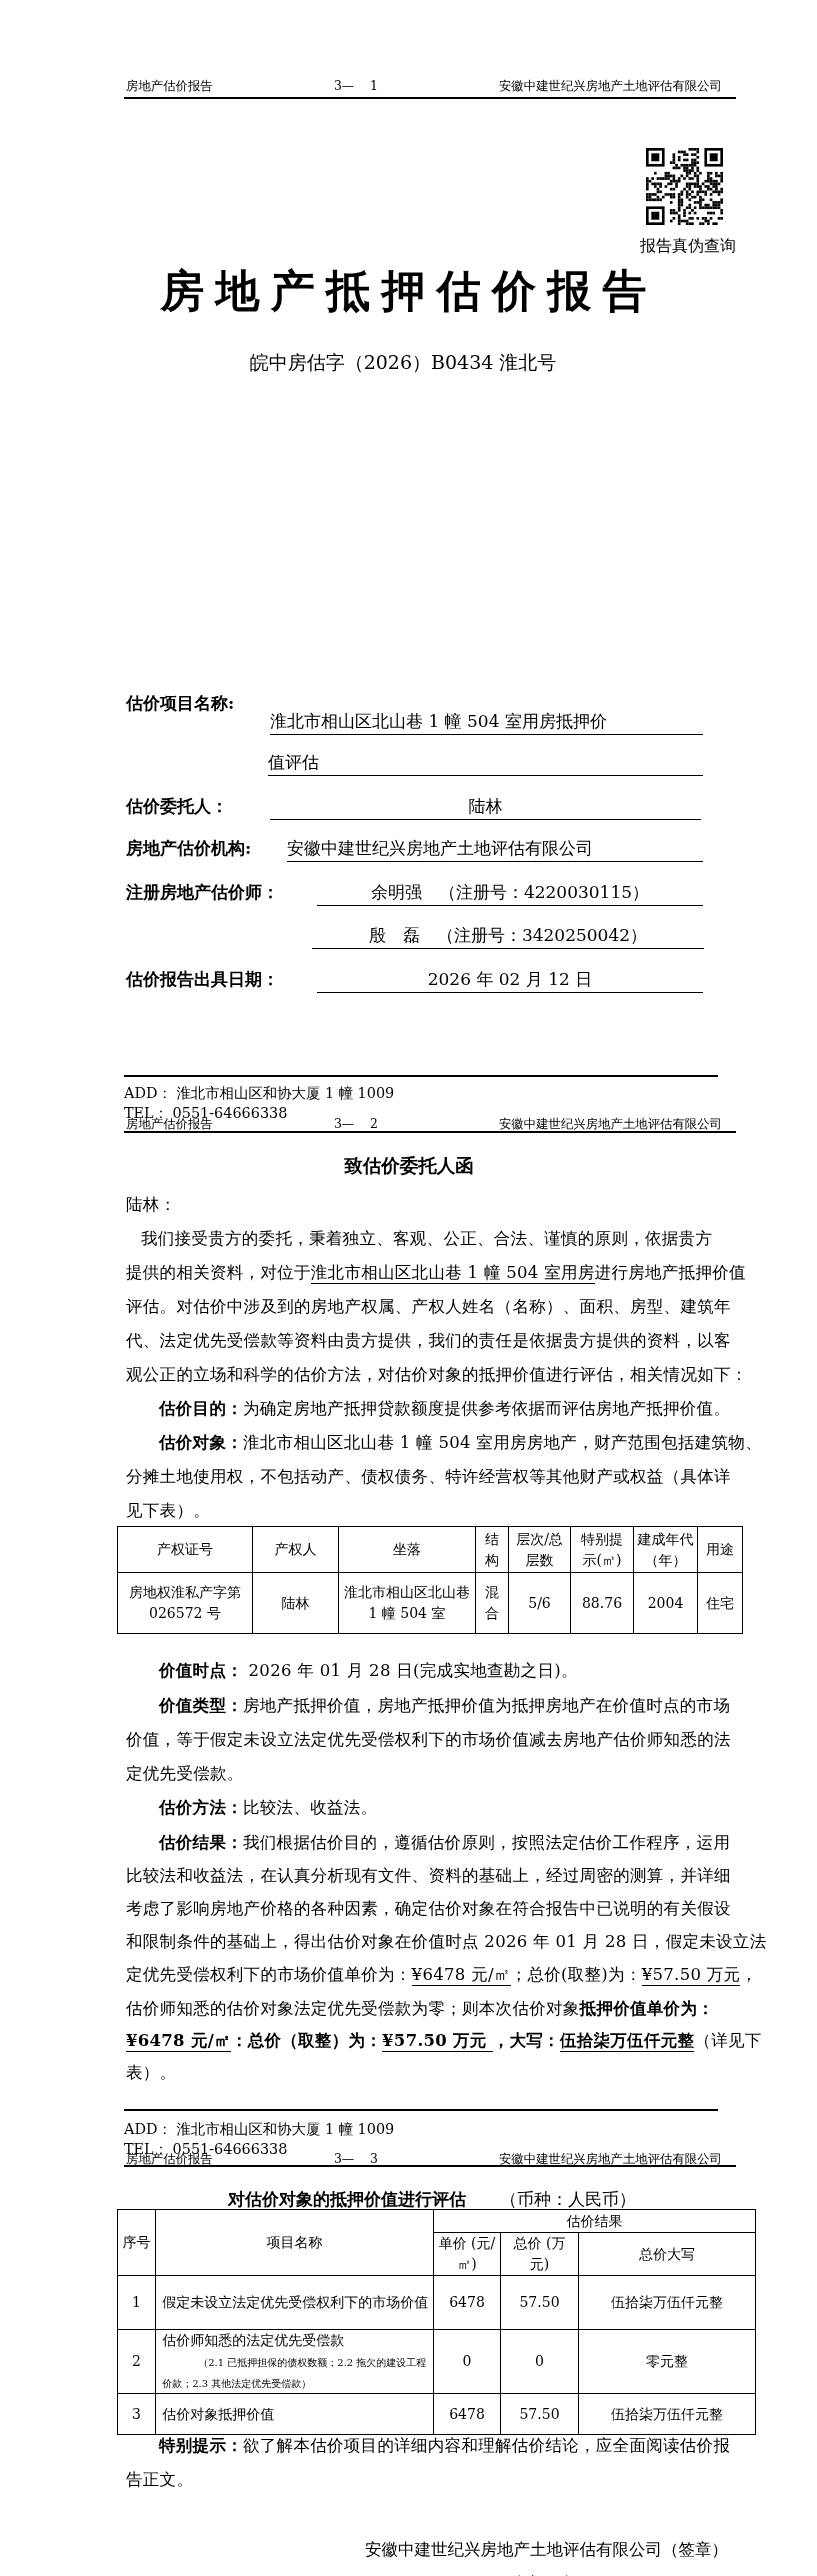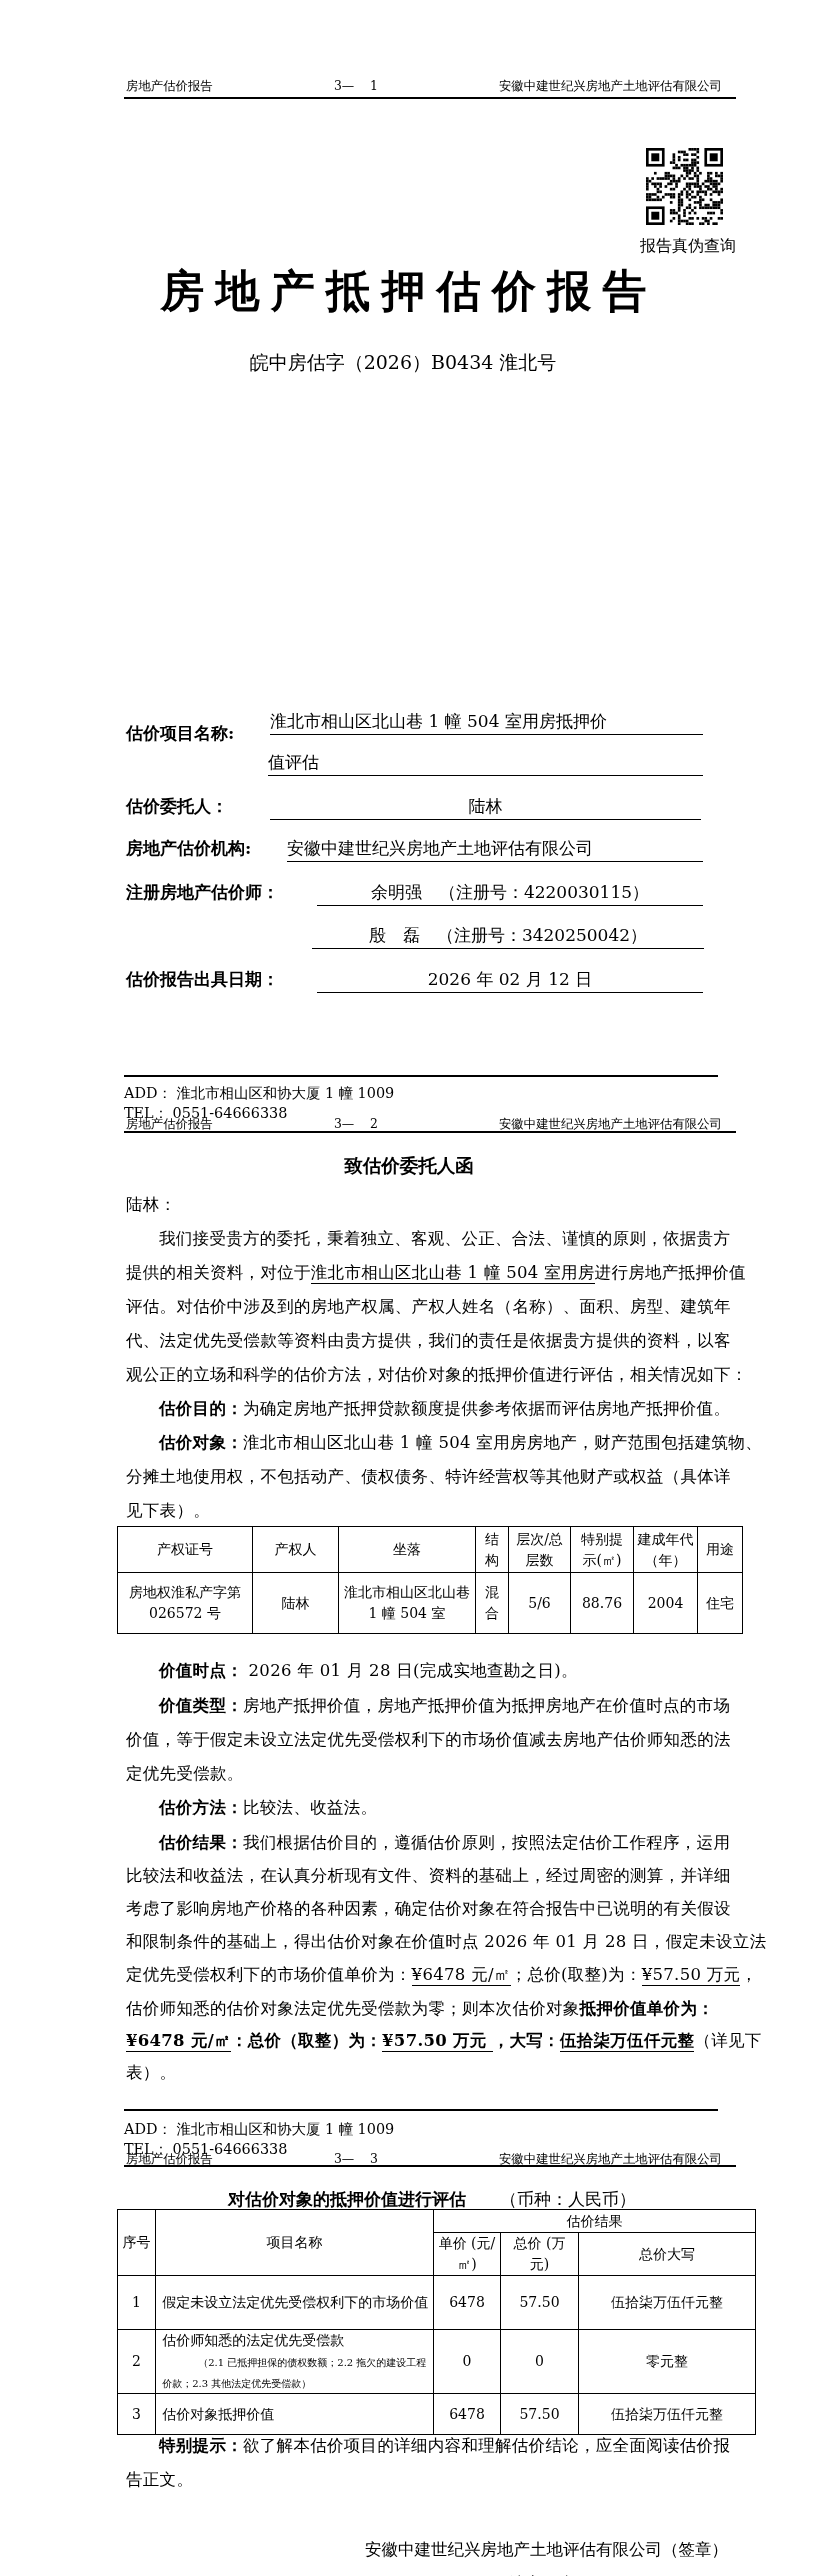--- a/index.html
+++ b/index.html
@@ -336,21 +336,21 @@
           <rect x="25" y="28" width="1" height="1"></rect>
           <rect x="26" y="28" width="1" height="1"></rect>
         </g>
       </svg>
   </div>
   <div class="qr-cap">报告真伪查询</div>
 
   <div class="big-title" style="top:262px;">房地产抵押估价报告</div>
   <div class="sub-title" style="top:350px;">皖中房估字（2026）B0434 淮北号</div>
 
-  <div class="cov-lbl" style="left:126px;top:722px;">估价项目名称:</div>
+  <div class="cov-lbl" style="left:126px;top:692px;">估价项目名称:</div>
   <div class="cov-val" style="left:270px;top:710px;width:433px;">淮北市相山区北山巷 1 幢 504 室用房抵押价</div>
   <div class="cov-val" style="left:268px;top:751px;width:435px;">值评估</div>
 
   <div class="cov-lbl" style="left:126px;top:795px;">估价委托人：</div>
   <div class="cov-val ctr" style="left:270px;top:795px;width:431px;">陆林</div>
 
   <div class="cov-lbl" style="left:126px;top:837px;">房地产估价机构:</div>
   <div class="cov-val" style="left:287px;top:837px;width:416px;">安徽中建世纪兴房地产土地评估有限公司</div>
 
   <div class="cov-lbl" style="left:126px;top:881px;">注册房地产估价师：</div>
@@ -367,21 +367,21 @@
   <div class="hdr" style="top:1116px;">
     <span>房地产估价报告</span>
     <span>3—    2</span>
     <span>安徽中建世纪兴房地产土地评估有限公司</span>
   </div>
   <div class="rule" style="left:124px;top:1131px;width:612px;height:2.1px;"></div>
 
   <div class="letter-title" style="top:1153px;">致估价委托人函</div>
   <div class="ln" style="left:126px;top:1194px;">陆林：</div>
 
-  <div class="ln" style="left:159px;top:1228px;">我们接受贵方的委托，秉着独立、客观、公正、合法、谨慎的原则，依据贵方</div>
+  <div class="ln" style="left:141px;top:1228px;">我们接受贵方的委托，秉着独立、客观、公正、合法、谨慎的原则，依据贵方</div>
   <div class="ln" style="left:126px;top:1262px;"><span>提供的相关资料，对位于</span><span class="u">淮北市相山区北山巷 1 幢 504 室用房</span><span>进行房地产抵押价值</span></div>
   <div class="ln" style="left:126px;top:1296px;">评估。对估价中涉及到的房地产权属、产权人姓名（名称）、面积、房型、建筑年</div>
   <div class="ln" style="left:126px;top:1330px;">代、法定优先受偿款等资料由贵方提供，我们的责任是依据贵方提供的资料，以客</div>
   <div class="ln" style="left:126px;top:1364px;">观公正的立场和科学的估价方法，对估价对象的抵押价值进行评估，相关情况如下：</div>
 
   <div class="ln" style="left:159px;top:1398px;"><span class="b">估价目的：</span><span>为确定房地产抵押贷款额度提供参考依据而评估房地产抵押价值。</span></div>
   <div class="ln" style="left:159px;top:1432px;"><span class="b">估价对象：</span><span>淮北市相山区北山巷 1 幢 504 室用房房地产，财产范围包括建筑物、</span></div>
   <div class="ln" style="left:126px;top:1466px;">分摊土地使用权，不包括动产、债权债务、特许经营权等其他财产或权益（具体详</div>
   <div class="ln" style="left:126px;top:1500px;">见下表）。</div>
 

